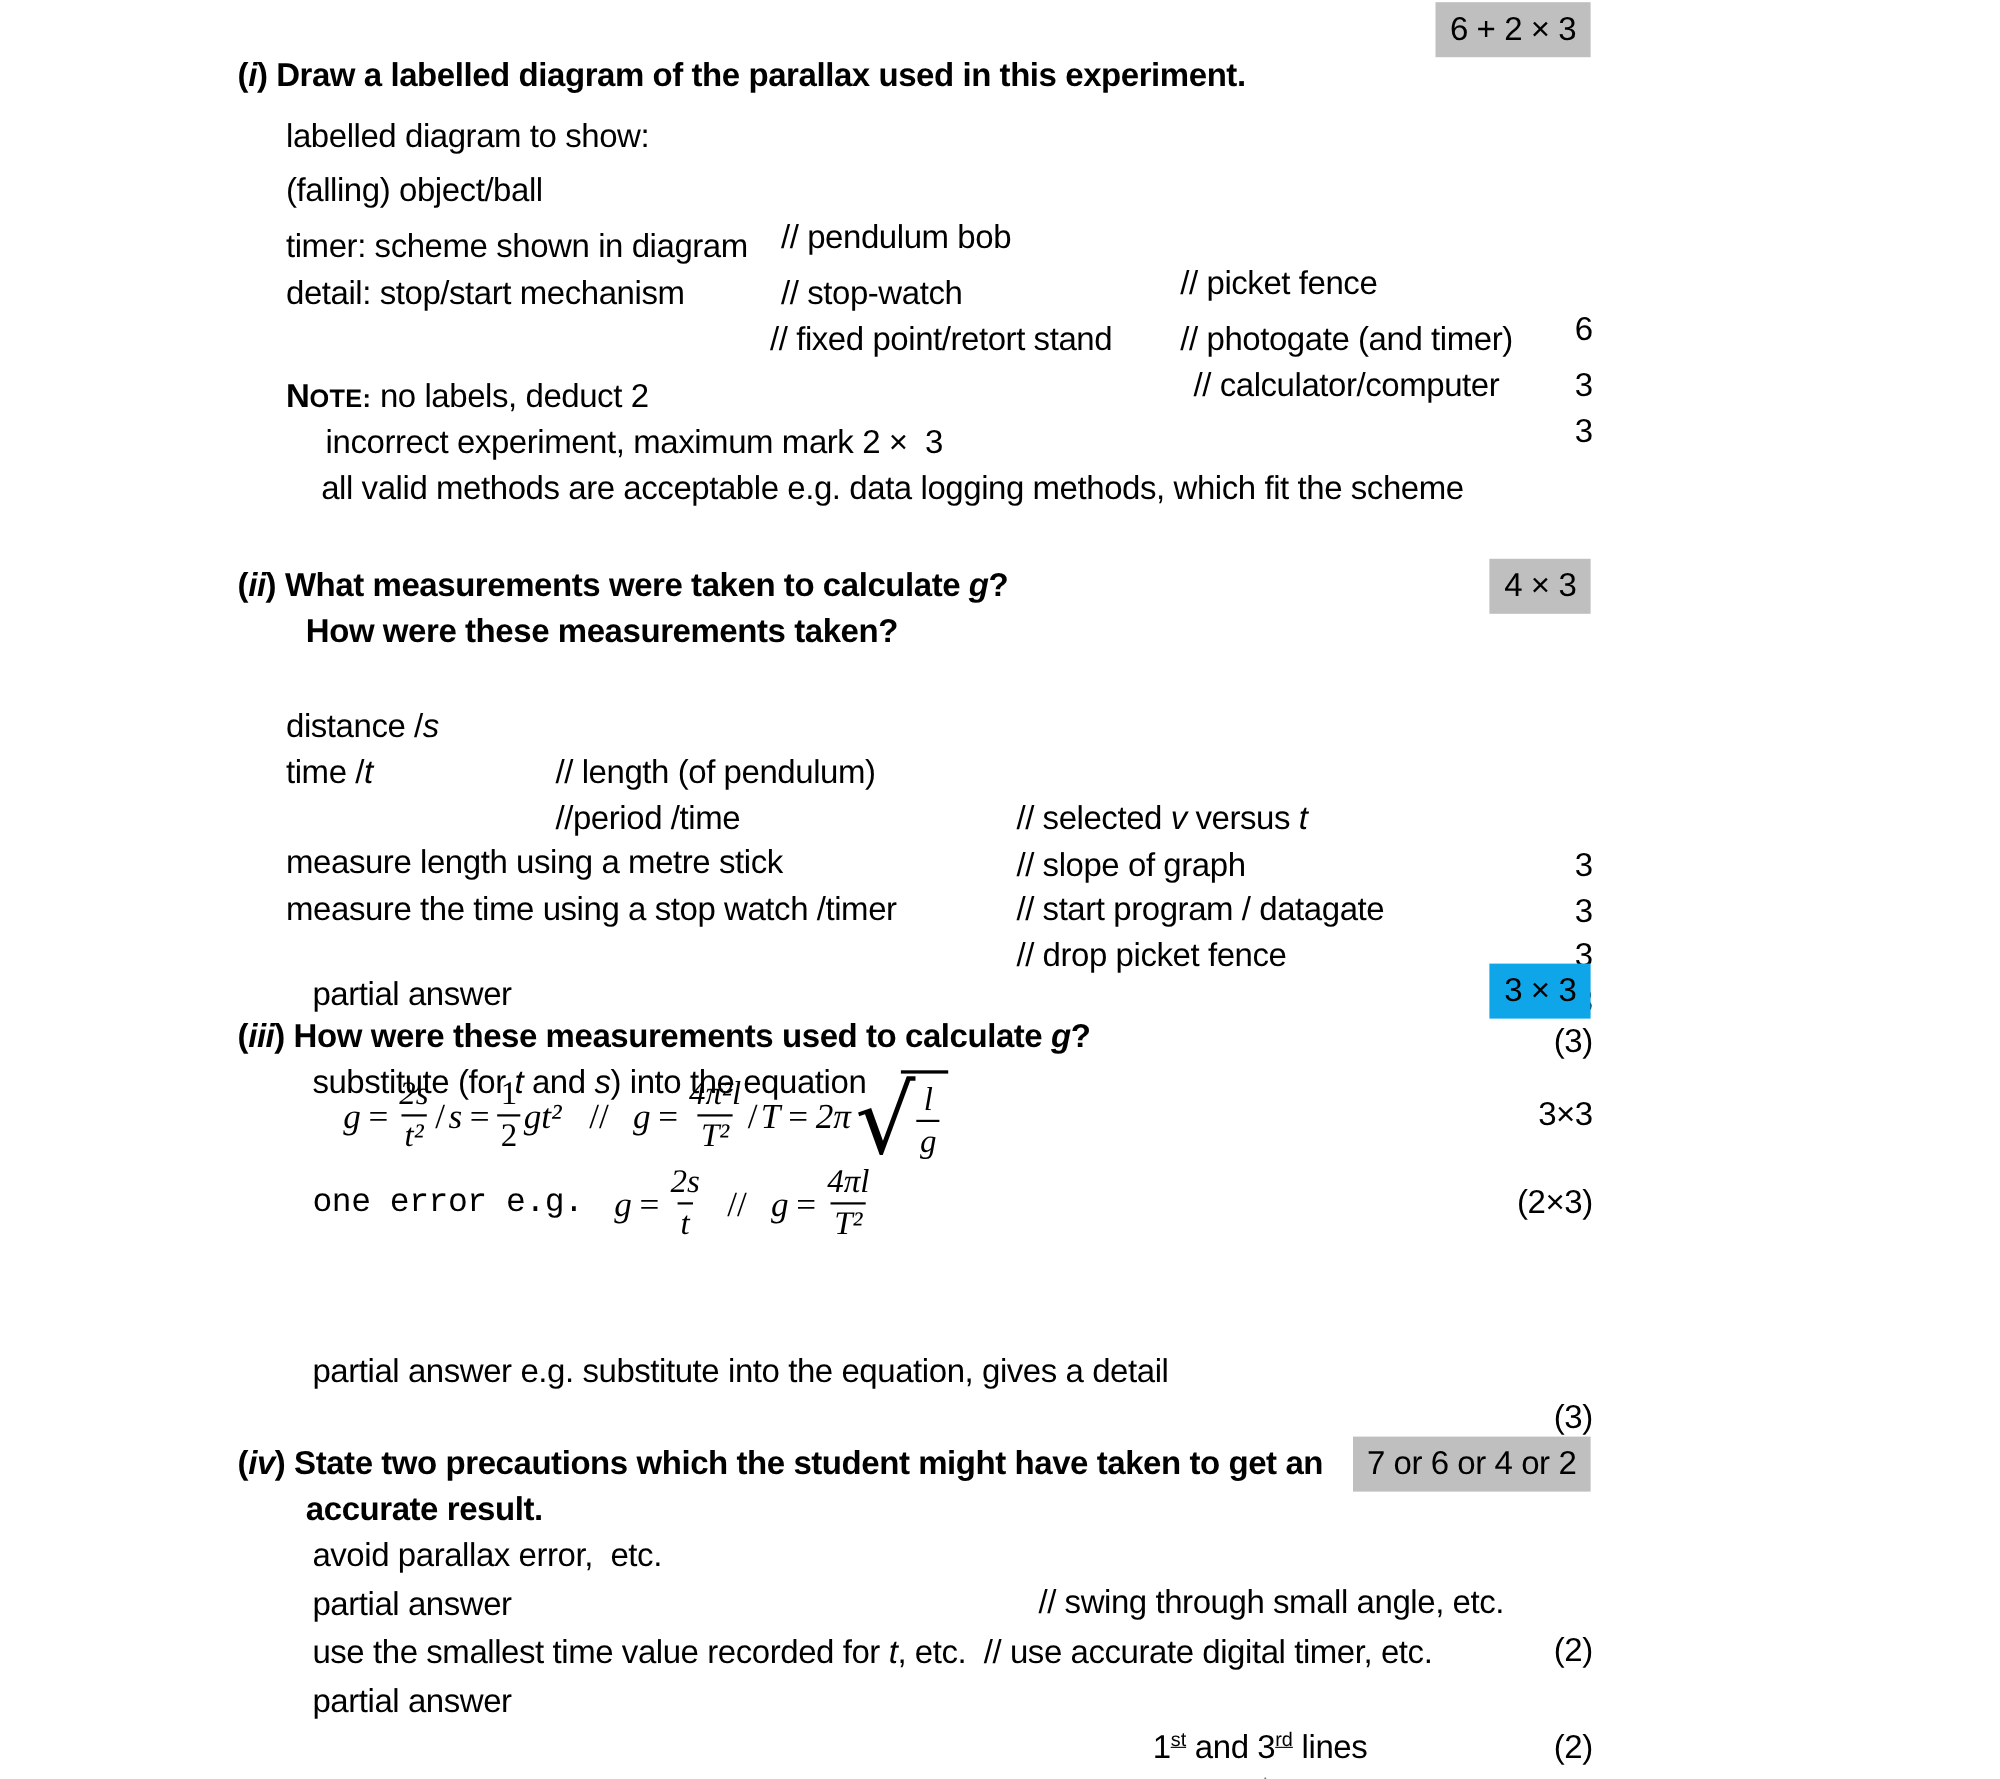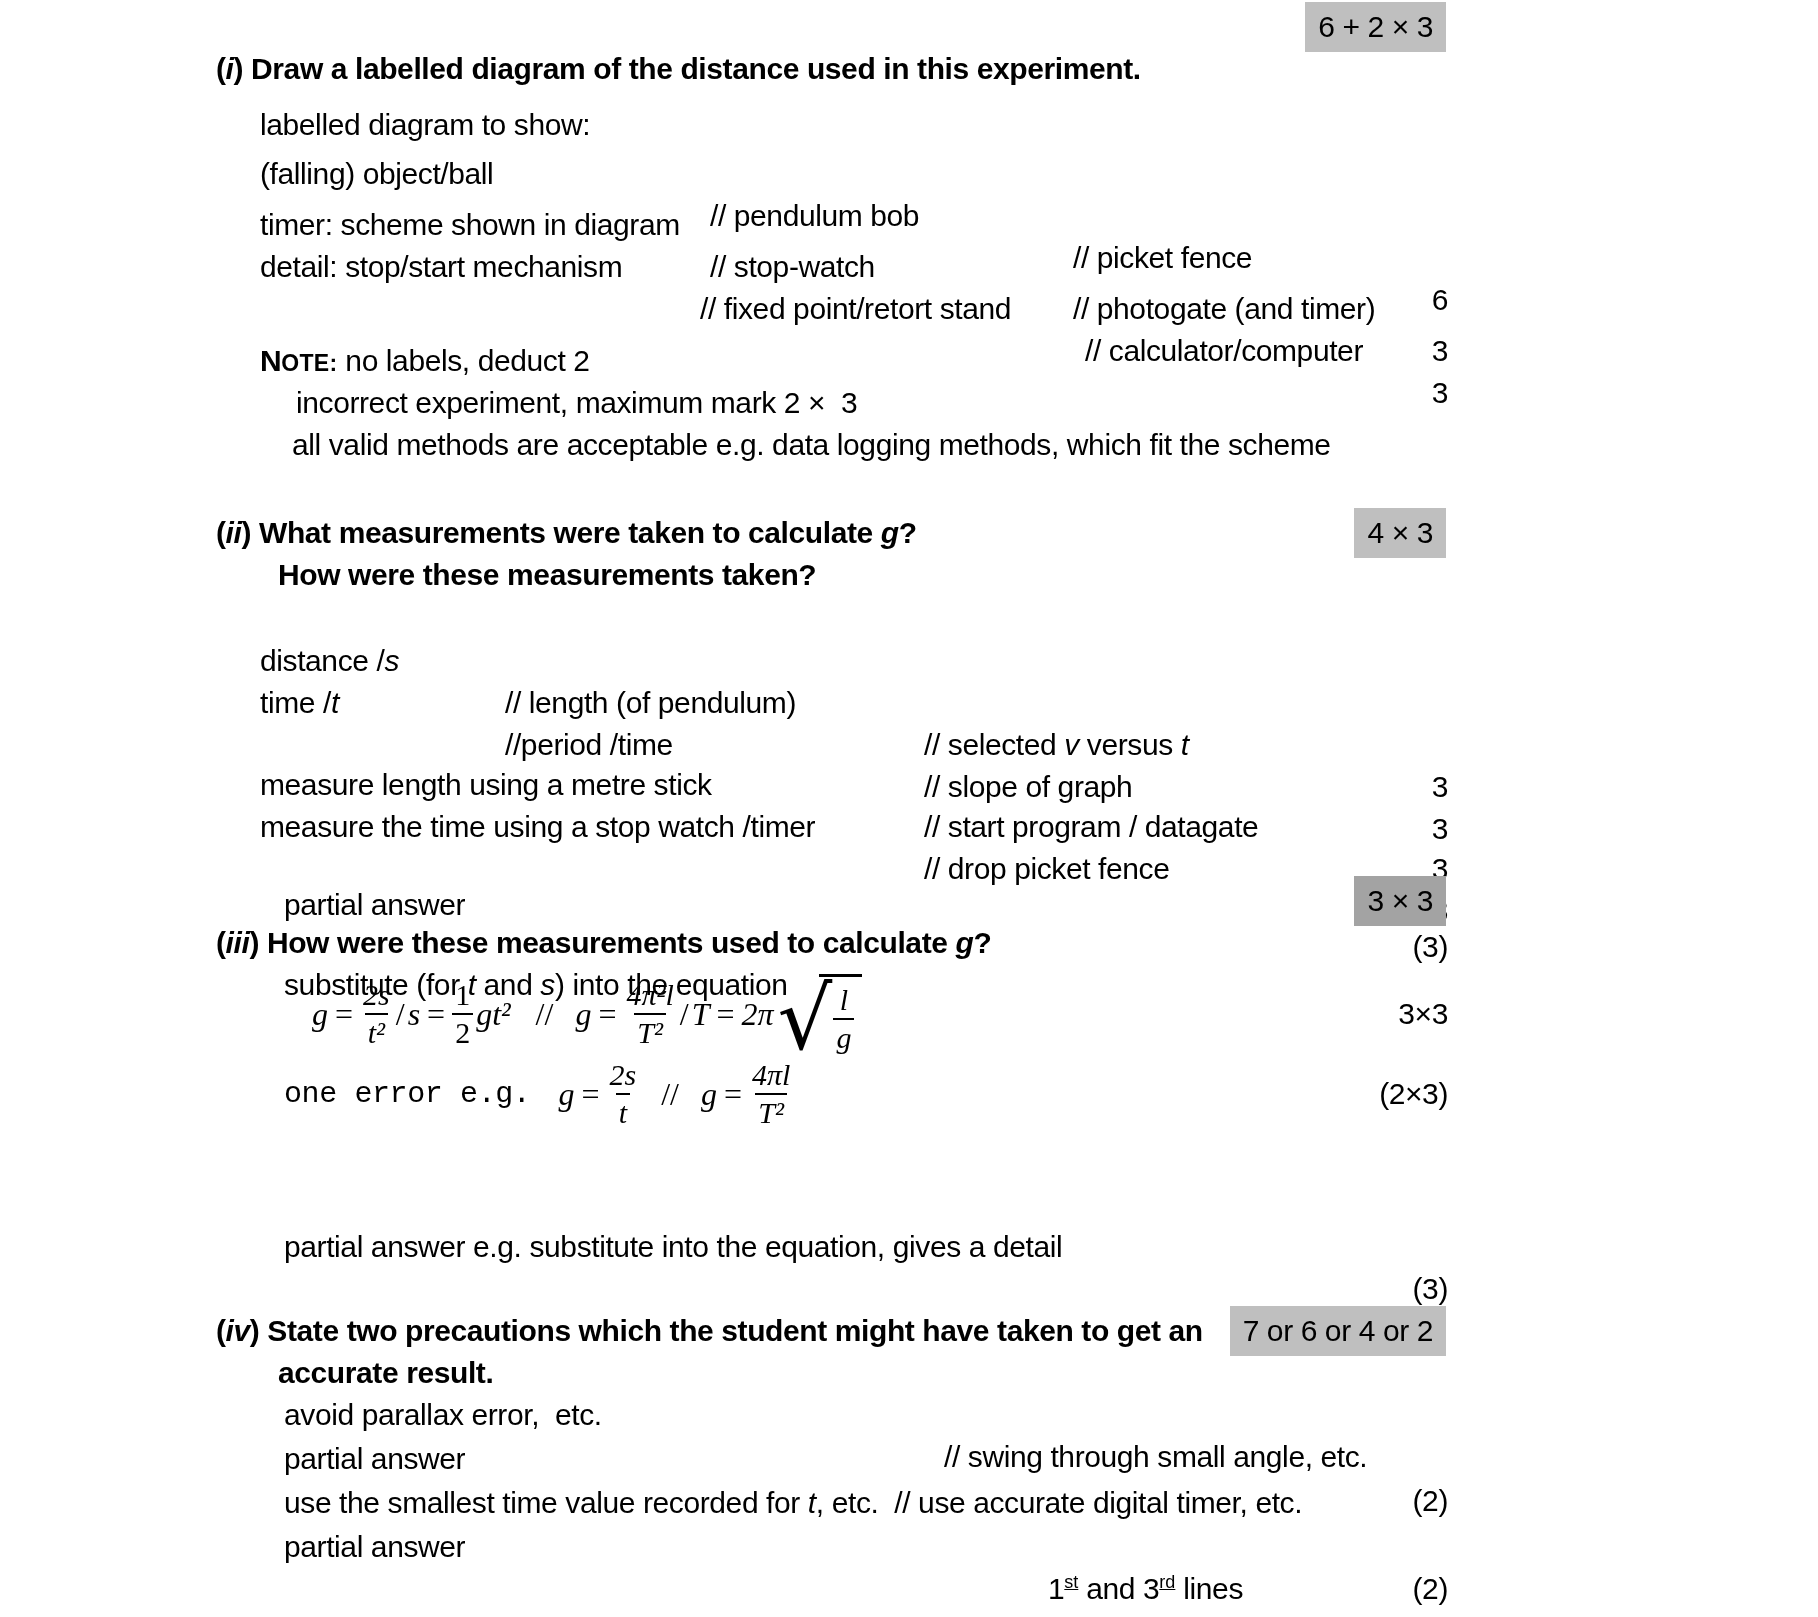--- a/index.html
+++ b/index.html
@@ -48,21 +48,21 @@
     font-family:Liberation Mono, monospace;font-style:normal;
     font-size:30px;letter-spacing:-0.4px;margin-right:28px;white-space:pre;
   }
 </style>
 </head>
 <body>
 
 <div class="page">
 
   <div class="row" style="top:6px">
-    <span class="c" style="left:216px"><span class="bd">(</span><span class="bdit">i</span><span class="bd">) Draw a labelled diagram of the distance used in this experiment.</span></span>
+    <span class="c" style="left:216px"><span class="bd">(</span><span class="bdit">i</span><span class="bd">) Draw a labelled diagram of the parallax used in this experiment.</span></span>
     <span class="badge" style="background: rgb(191, 191, 191);">6 + 2 × 3</span>
   </div>
 
   <div class="row" style="top:62px">
     <span class="c" style="left:260px">labelled diagram to show:</span>
   </div>
 
   <div class="row" style="top:111px">
     <span class="c" style="left:260px"><span>(falling) object/ball</span></span>
     <span class="c" style="left:710px"><span>// pendulum bob</span></span>
@@ -124,21 +124,21 @@
     <span class="mark">3</span>
   </div>
 
   <div class="row" style="top:842px">
     <span class="c" style="left:284px">partial answer</span>
     <span class="mark">(3)</span>
   </div>
 
   <div class="row" style="top:880px">
     <span class="c" style="left:216px"><span class="bd">(</span><span class="bdit">iii</span><span class="bd">) How were these measurements used to calculate </span><span class="bdit">g</span><span class="bd">?</span></span>
-    <span class="badge" style="background: #a3a3a3;">3 × 3</span>
+    <span class="badge" style="background: #0ea5e9;">3 × 3</span>
   </div>
   <div class="row" style="top:922px">
     <span class="c" style="left:284px"><span>substitute (for </span><span class="it">t</span><span> and </span><span class="it">s</span><span>) into the equation</span></span>
   </div>
 
   <div class="eqrow" style="top:960px;height:108px">
     <div class="eq" style="left:312px;top:0;height:108px">
       <span class="itv">g</span>
       <span class="tok">=</span>
       <span class="frac">

